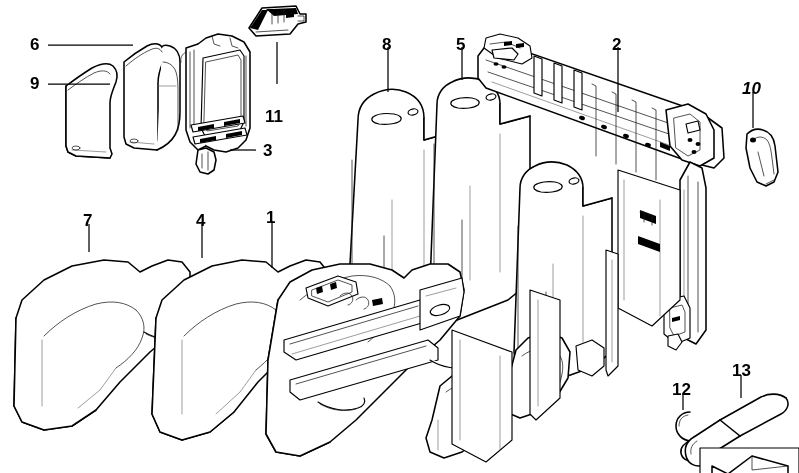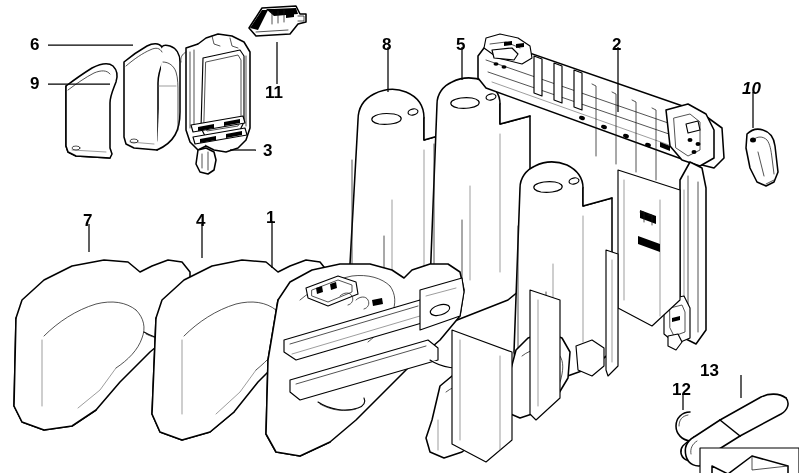--- a/index.html
+++ b/index.html
@@ -394,25 +394,25 @@
       <line class="leader-line" x1="202" y1="224" x2="202" y2="258"></line>
       <line class="leader-line" x1="272" y1="221" x2="272" y2="268"></line>
       <line class="leader-line" x1="683" y1="394" x2="683" y2="410"></line>
       <line class="leader-line" x1="741" y1="375" x2="741" y2="398"></line>
     </g>
 
   </svg>
 
   <div class="callout-label" style="left:30px;  top:36px;">6</div>
   <div class="callout-label" style="left:30px;  top:75px;">9</div>
-  <div class="callout-label" style="left:265px; top:84px;">11</div>
+  <div class="callout-label" style="left:265px; top:108px;">11</div>
   <div class="callout-label" style="left:263px; top:142px;">3</div>
   <div class="callout-label" style="left:382px; top:36px;">8</div>
   <div class="callout-label" style="left:456px; top:36px;">5</div>
   <div class="callout-label" style="left:612px; top:36px;">2</div>
   <div class="callout-label" style="left:742px; top:80px;font-style:italic;">10</div>
   <div class="callout-label" style="left:83px;  top:212px;">7</div>
   <div class="callout-label" style="left:196px; top:212px;">4</div>
   <div class="callout-label" style="left:266px; top:209px;">1</div>
   <div class="callout-label" style="left:672px; top:381px;">12</div>
-  <div class="callout-label" style="left:700px; top:362px;">13</div>
+  <div class="callout-label" style="left:732px; top:362px;">13</div>
 
 </div>
 
 </body></html>

